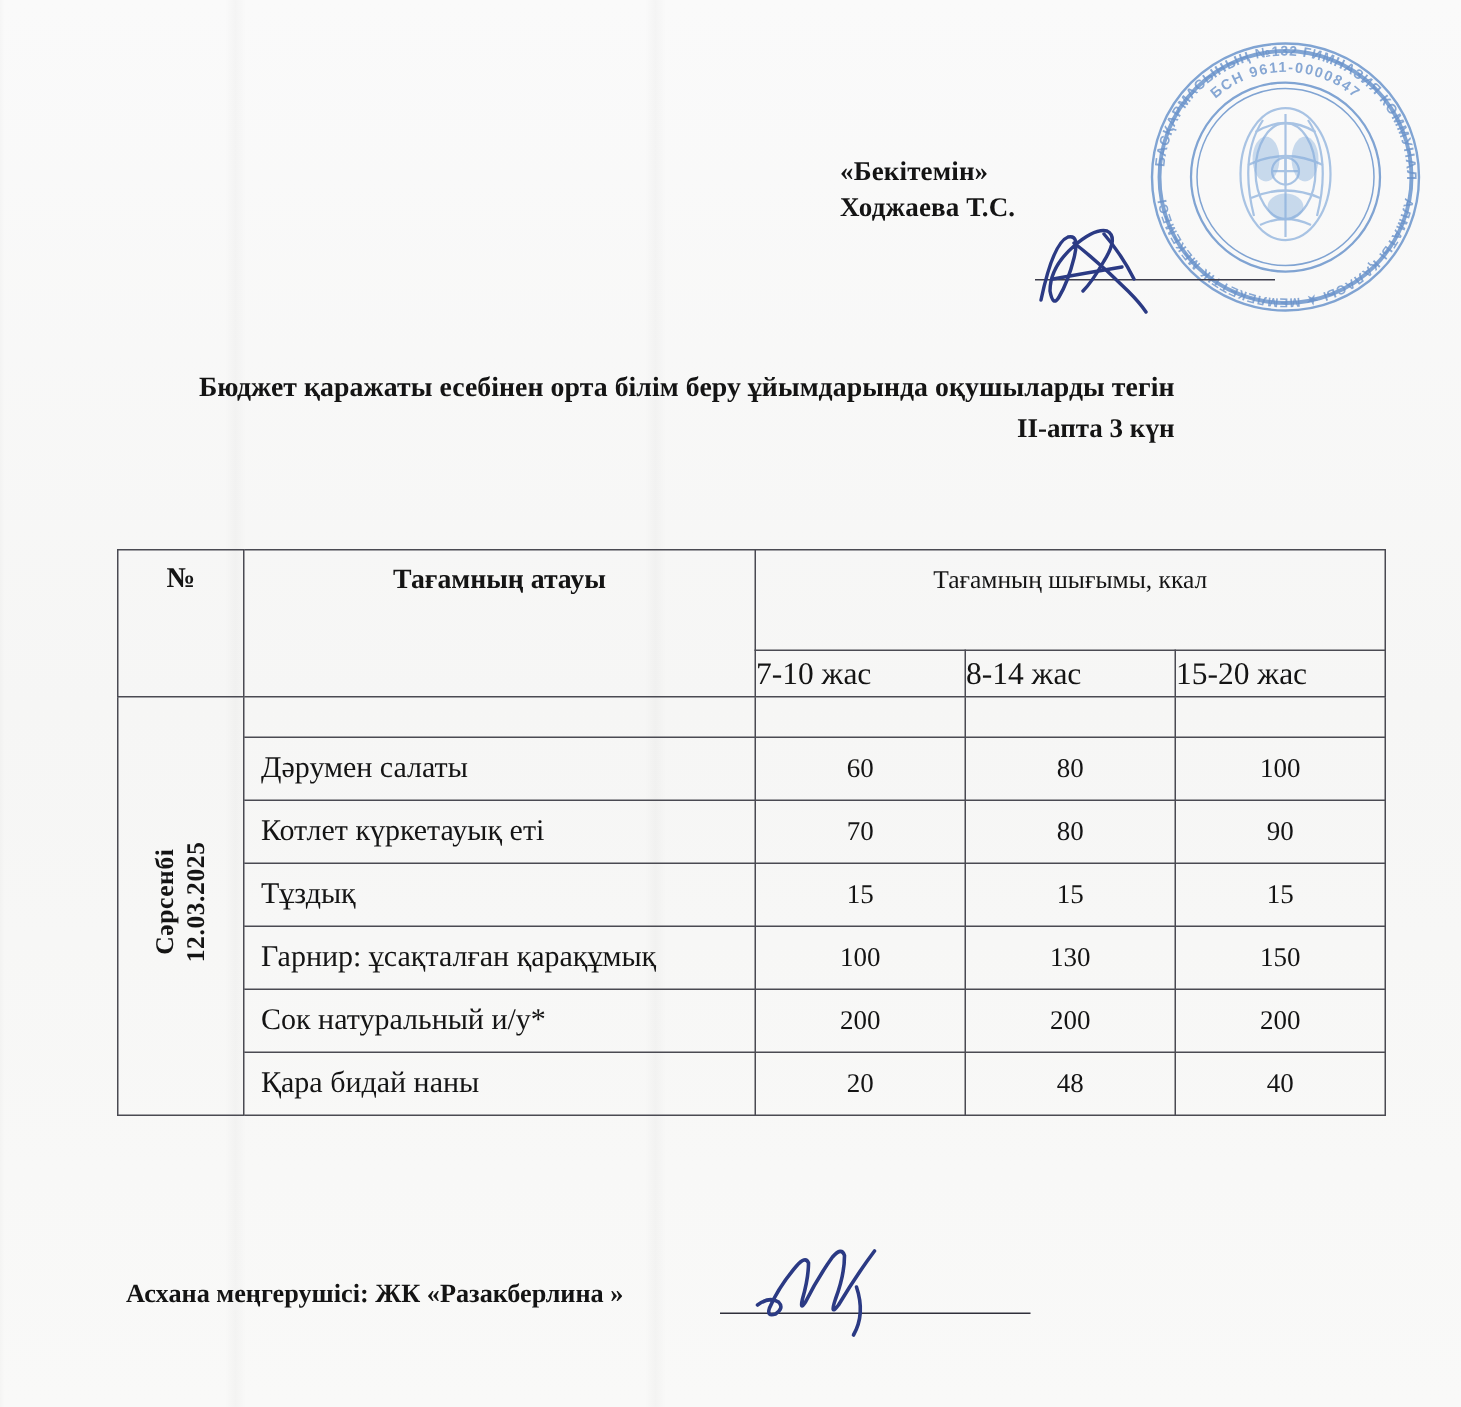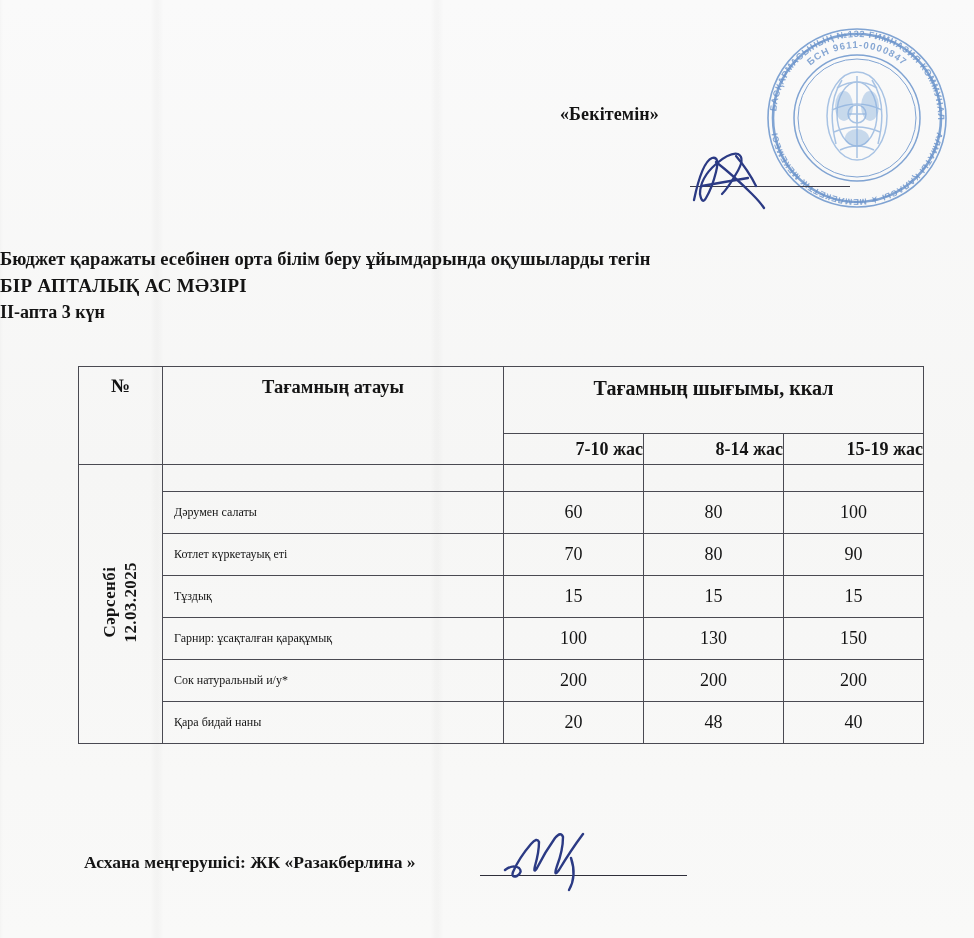--- a/index.html
+++ b/index.html
@@ -81,21 +81,21 @@
     z-index: 6;
   }
   .director-signature svg { display: block; width: 100%; height: 100%; }
 
   
   .title-block {
     position: absolute;
     left: 0;
     top: 246px;
     width: 783px;
-    text-align: left;
+    text-align: right;
     font-weight: bold;
     z-index: 4;
   }
   .title-l1 {
     font-size: 18.5px;
     line-height: 26px;
     letter-spacing: 0.05px;
   }
   .title-l2 {
     font-size: 18.5px;
@@ -148,28 +148,28 @@
     vertical-align: top;
     padding-top: 10px;
     font-weight: bold;
     font-size: 18.5px;
     margin-top: 12px;
   }
   th.h-out {
     text-align: center;
     vertical-align: top;
     padding-top: 10px;
-    font-weight: bold;
-    font-size: 20px;
+    font-weight: normal;
+    font-size: 17px;
     height: 56px;
   }
   th.h-age {
-    text-align: right;
-    font-weight: bold;
-    font-size: 18px;
+    text-align: left;
+    font-weight: normal;
+    font-size: 21px;
     height: 30px;
     vertical-align: middle;
   }
 
   td.date-cell {
     text-align: center;
     vertical-align: middle;
     position: relative;
   }
   .vertical-date {
@@ -181,21 +181,21 @@
     letter-spacing: 0.4px;
     white-space: pre-line;
     display: inline-block;
   }
 
   td.spacer-cell { height: 26px; }
 
   td.dish-name {
     height: 41px;
     padding-left: 11px;
-    font-size: 12px;
+    font-size: 20px;
     vertical-align: middle;
     text-align: left;
   }
   td.kcal {
     height: 41px;
     text-align: center;
     vertical-align: middle;
     font-size: 18px;
   }
 
@@ -276,58 +276,58 @@
     <g opacity="0.42" fill="#7aa6da">
       <ellipse cx="90" cy="88" rx="9" ry="15"></ellipse>
       <ellipse cx="116" cy="88" rx="9" ry="15"></ellipse>
       <ellipse cx="103" cy="120" rx="12" ry="9"></ellipse>
     </g>
   </svg>
 </div>
 
 <div class="approval-block">
   <div class="approval-line">«Бекітемін»</div>
+  <div class="approval-line">Ходжаева Т.С.</div>
 </div>
 
 <div class="sig-line-top"></div>
 <div class="director-signature">
   <svg viewBox="0 0 150 70" xmlns="http://www.w3.org/2000/svg">
     <g stroke="#2b3a84" fill="none" stroke-width="2.3" stroke-linecap="round">
       <path d="M 18,58 Q 26,20 36,16 Q 44,14 40,30 Q 36,46 30,56 Q 26,63 24,52 Q 24,36 40,22 Q 54,10 62,12 Q 70,16 60,32 Q 52,46 46,52"></path>
       <path d="M 40,20 Q 58,34 76,52 Q 84,60 88,66"></path>
       <path d="M 26,44 Q 48,40 72,36"></path>
       <path d="M 60,14 Q 72,28 80,44"></path>
     </g>
   </svg>
 </div>
 
 <div class="title-block">
   <div class="title-l1">Бюджет қаражаты есебінен орта білім беру ұйымдарында оқушыларды тегін</div>
-  <div class="title-l3">БІР АПТАЛЫҚ АС МӘЗІРІ</div>
   <div class="title-l4">II-апта 3 күн</div>
 </div>
 
 <table class="menu-table">
   <colgroup>
     <col class="col-num">
       <col class="col-name">
     <col class="col-age1">
       <col class="col-age2">
       <col class="col-age3">
   </colgroup>
   <thead>
     <tr>
       <th class="h-num" rowspan="2">№</th>
       <th class="h-name" rowspan="2">Тағамның атауы</th>
       <th class="h-out" colspan="3">Тағамның шығымы, ккал</th>
     </tr>
     <tr>
       <th class="h-age">7-10 жас</th>
       <th class="h-age">8-14 жас</th>
-      <th class="h-age">15-19 жас</th>
+      <th class="h-age">15-20 жас</th>
     </tr>
   </thead>
   <tbody>
     <tr>
       <td class="date-cell" rowspan="7">
         <span class="vertical-date">Сәрсенбі
 12.03.2025</span>
       </td>
       <td class="spacer-cell"></td>
       <td class="spacer-cell"></td>

